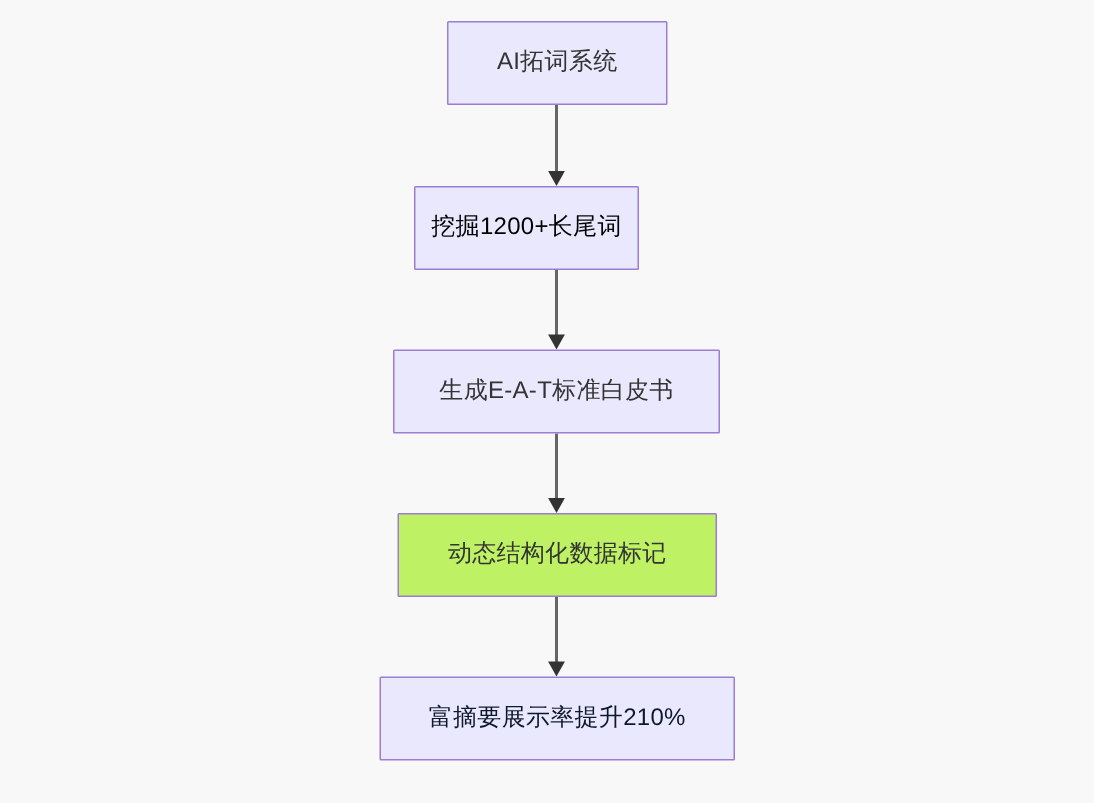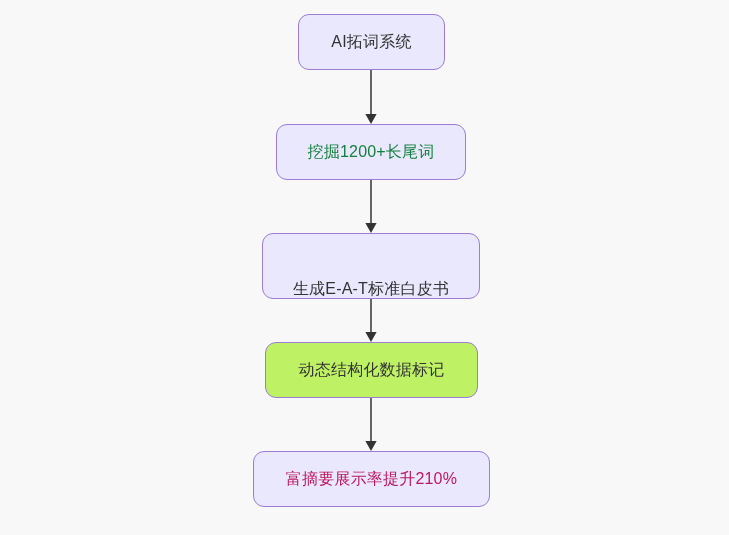--- a/index.html
+++ b/index.html
@@ -19,21 +19,21 @@
     width: 729px;
     height: 535px;
     background: #f8f8f8;
   }
 
   .node {
     position: absolute;
     box-sizing: border-box;
     background: #e9e8fd;
     border: 1.4px solid #9d7cd4;
-    border-radius: 11px;
+    border-radius: 1px;
     display: flex;
     align-items: center;
     justify-content: center;
     color: #333333;
     font-size: 16px;
     line-height: 1.2;
     letter-spacing: 0.2px;
     white-space: nowrap;
   }
 
@@ -75,25 +75,25 @@
     </div>
     <div class="edge" style="left: 363px; top: 398px; width: 16px; height: 53px;">
       <svg width="16" height="53" viewBox="0 0 16 53">
         <line x1="8" y1="0" x2="8" y2="44" stroke="#666666" stroke-width="2"></line>
         <polygon points="8,53 2.4,43 13.6,43" fill="#333333"></polygon>
       </svg>
     </div>
     <div class="node" style="left: 298px; top: 14px; width: 147px; height: 56px; background: rgb(233, 232, 253); border-color: rgb(157, 124, 212); color: rgb(51, 51, 51);">
       <span class="node-label">AI拓词系统</span>
     </div>
-    <div class="node" style="left: 276px; top: 124px; width: 190px; height: 56px; background: rgb(233, 232, 253); border-color: rgb(157, 124, 212); color: #15803d;">
+    <div class="node" style="left: 276px; top: 124px; width: 150px; height: 56px; background: rgb(233, 232, 253); border-color: rgb(157, 124, 212); color: #000000;">
       <span class="node-label">挖掘1200+长尾词</span>
     </div>
-    <div class="node" style="left: 262px; top: 233px; width: 218px; height: 66px; background: rgb(233, 232, 253); border-color: rgb(157, 124, 212); color: rgb(51, 51, 51); align-items: flex-end;">
+    <div class="node" style="left: 262px; top: 233px; width: 218px; height: 56px; background: rgb(233, 232, 253); border-color: rgb(157, 124, 212); color: rgb(51, 51, 51);">
       <span class="node-label">生成E-A-T标准白皮书</span>
     </div>
     <div class="node" style="left: 265px; top: 342px; width: 213px; height: 56px; background: #bef264; border-color: rgb(157, 124, 212); color: rgb(51, 51, 51);">
       <span class="node-label">动态结构化数据标记</span>
     </div>
-    <div class="node" style="left: 253px; top: 451px; width: 237px; height: 56px; background: rgb(233, 232, 253); border-color: rgb(157, 124, 212); color: #be185d;">
+    <div class="node" style="left: 253px; top: 451px; width: 237px; height: 56px; background: rgb(233, 232, 253); border-color: rgb(157, 124, 212); color: #0f172a;">
       <span class="node-label">富摘要展示率提升210%</span>
     </div>
   </div>
 
 </body></html>

